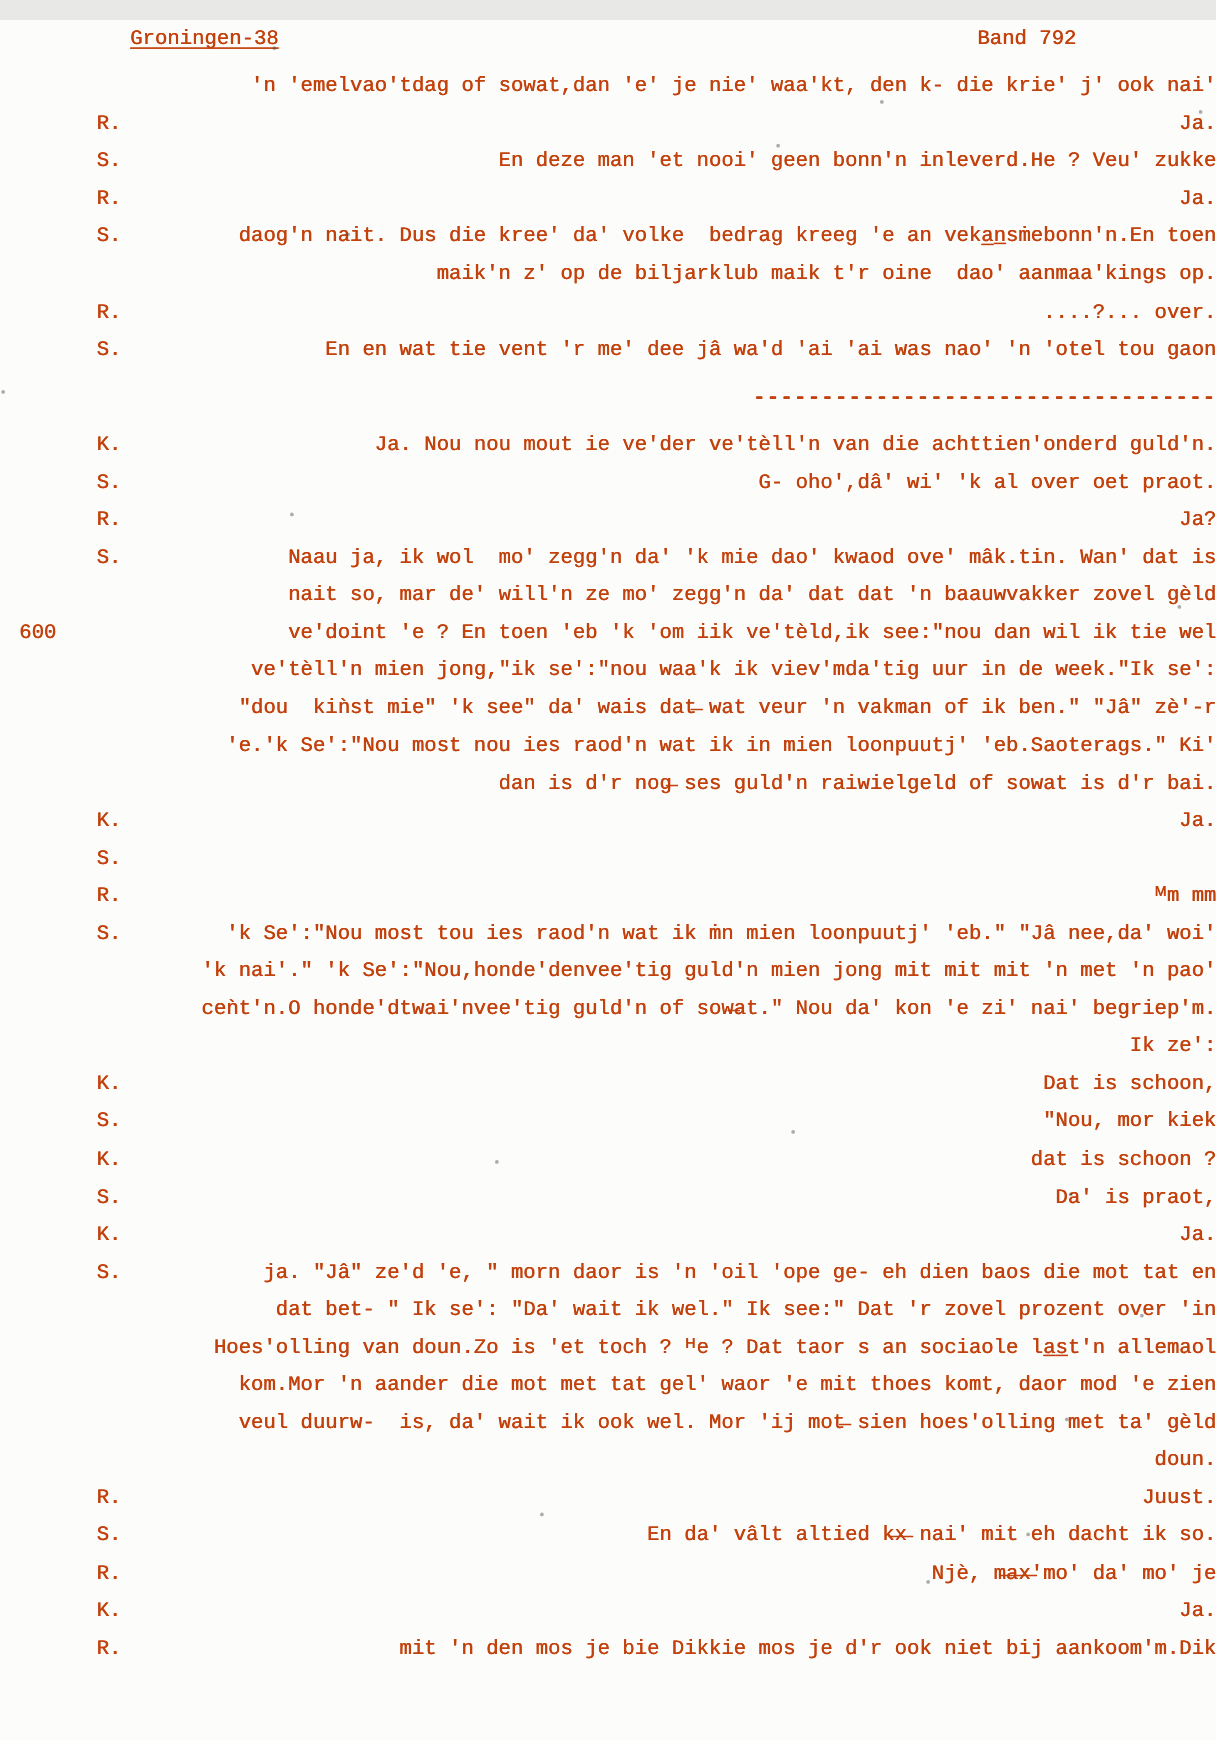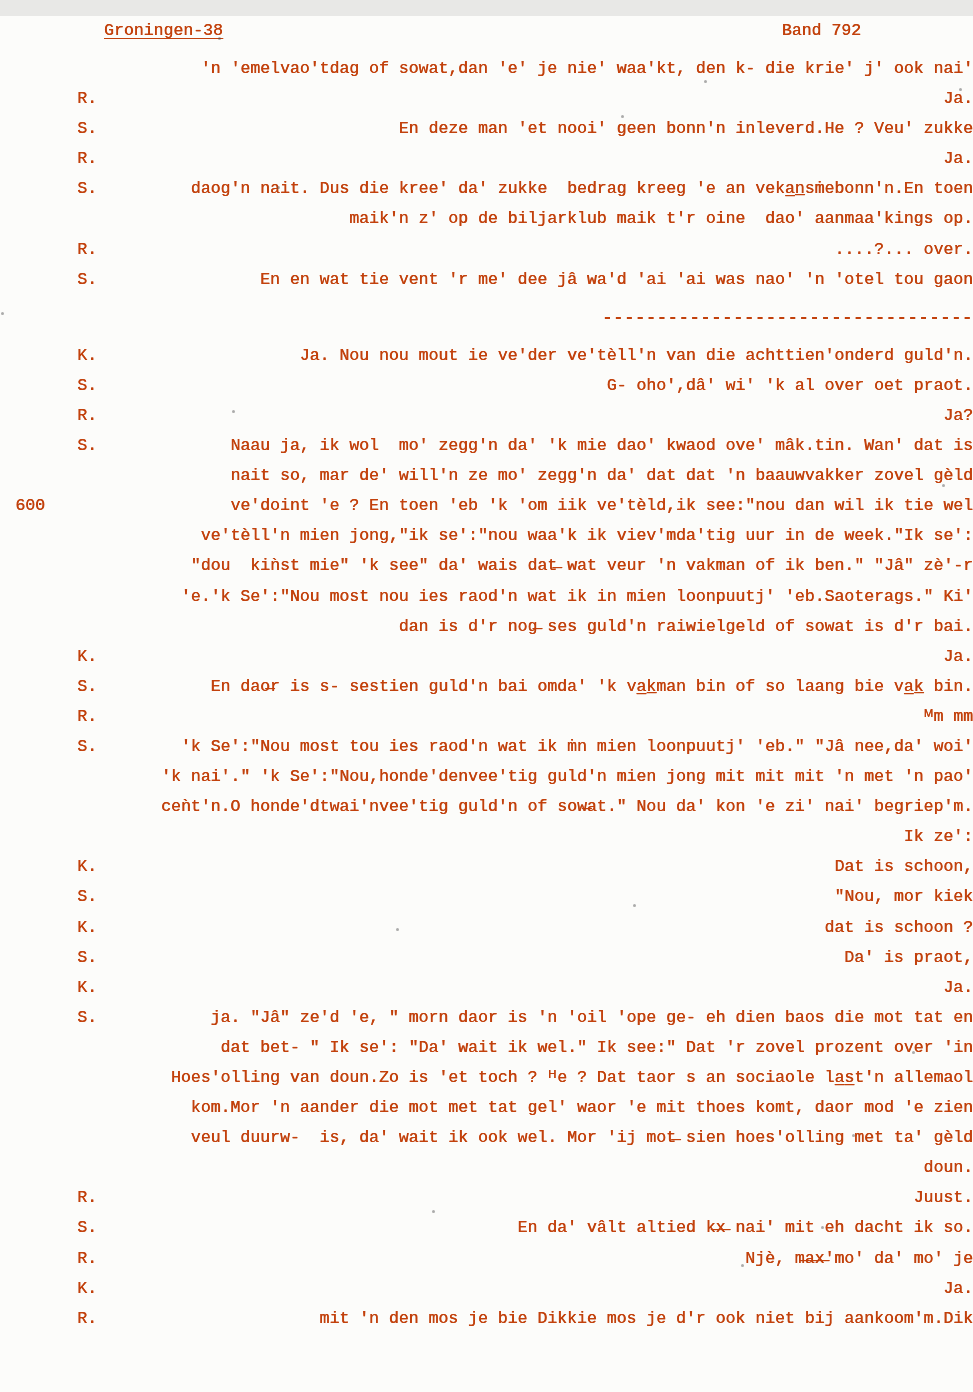--- a/index.html
+++ b/index.html
@@ -89,21 +89,21 @@
         <span class="text">En deze man 'et nooi' geen bonn'n inleverd.He ? Veu' zukke</span>
       </div>
       <div class="line">
         <span class="margin-num"></span>
         <span class="speaker">R.</span>
         <span class="text">Ja.</span>
       </div>
       <div class="line">
         <span class="margin-num"></span>
         <span class="speaker">S.</span>
-        <span class="text">daog'n nait. Dus die kree' da' zukke  bedrag kreeg 'e an veka̲n̲sṁebonn'n.En toen</span>
+        <span class="text">daog'n nait. Dus die kree' da' volke  bedrag kreeg 'e an veka̲n̲sṁebonn'n.En toen</span>
       </div>
       <div class="line">
         <span class="margin-num"></span>
         <span class="speaker"></span>
         <span class="text">maik'n z' op de biljarklub maik t'r oine  dao' aanmaa'kings op.</span>
       </div>
       <div class="line">
         <span class="margin-num"></span>
         <span class="speaker">R.</span>
         <span class="text">....?... over.</span>
@@ -169,21 +169,20 @@
         <span class="text">dan is d'r nog̶ ses guld'n raiwielgeld of sowat is d'r bai.</span>
       </div>
       <div class="line">
         <span class="margin-num"></span>
         <span class="speaker">K.</span>
         <span class="text">Ja.</span>
       </div>
       <div class="line">
         <span class="margin-num"></span>
         <span class="speaker">S.</span>
-        <span class="text">En dao̶r is s- sestien guld'n bai omda' 'k va̲k̲man bin of so laang bie va̲k̲ bin.</span>
       </div>
       <div class="line">
         <span class="margin-num"></span>
         <span class="speaker">R.</span>
         <span class="text">ᴹm mm</span>
       </div>
       <div class="line">
         <span class="margin-num"></span>
         <span class="speaker">S.</span>
         <span class="text">'k Se':"Nou most tou ies raod'n wat ik ṁn mien loonpuutj' 'eb." "Jâ nee,da' woi'</span>

